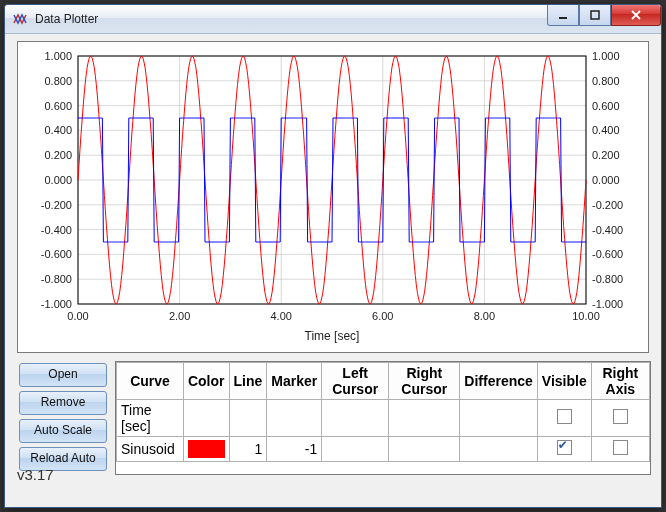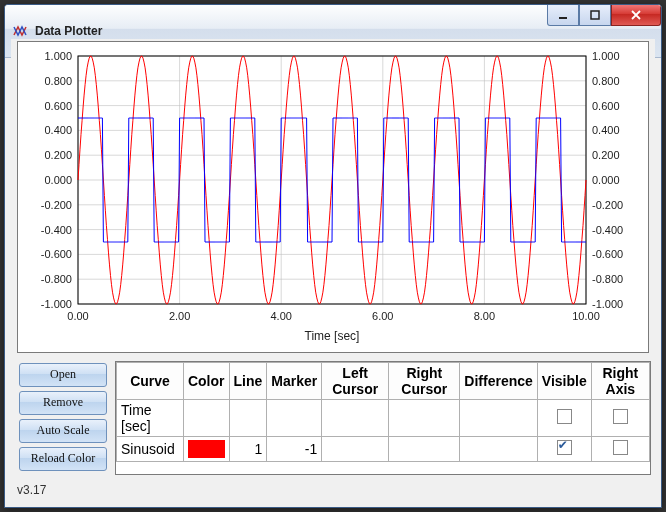--- a/index.html
+++ b/index.html
@@ -20,23 +20,22 @@
     border-radius: 4px 4px 0 0;
     box-shadow: 0 2px 8px rgba(0,0,0,0.5);
     overflow: hidden;
   }
   .titlebar {
     height: 28px;
     background: linear-gradient(to bottom, #fdfefe 0%, #e7edf5 45%, #d4deec 46%, #dbe5f1 100%);
     border-bottom: 1px solid #a8b8ce;
     display: flex;
     align-items: center;
-    padding: 12px 4px;
+    padding: 0 4px;
     position: relative;
-    font-weight: bold;
   }
   .titlebar .appicon {
     width: 16px; height: 16px; margin: 0 6px 0 4px;
   }
   .titlebar .title {
     color: #222;
     font-size: 12px;
   }
   .winbtns {
     position: absolute;
@@ -77,21 +76,21 @@
   }
 
   .plotpanel svg { display:block; }
 
   .lowerpanel {
     position: absolute;
     left:2px; right:2px; top:322px; bottom:2px;
   }
   .buttoncol {
     position:absolute;
-    left:0; top:0; width:100px;font-family:Liberation Serif, serif;
+    left:0; top:0; width:100px;
   }
   .wbtn {
     display:block;
     width:86px;
     height:22px;
     margin:2px auto 4px auto;
     background: linear-gradient(to bottom,#e9f1fb,#cfe0f4 45%,#bdd4ee 46%,#d2e3f6);
     border:1px solid #6e91bc;
     border-radius:3px;
     color:#111;
@@ -127,22 +126,22 @@
   .colorbox { width:100%; height:18px; }
   .chk {
     width:13px;height:13px;border:1px solid #888;background:#fff;display:inline-block;position:relative;
   }
   .chk.checked::after {
     content:"✔"; position:absolute; left:0; top:-3px; font-size:12px; color:#2a5a9a;
   }
 
   .version {
     position:absolute;
-    left:4px; bottom:2px;
-    font-size:12px;
+    left:4px; bottom:16px;
+    font-size:15px;
     color:#333;
   }
 </style>
 </head>
 <body>
 
 <div class="window">
   <div class="titlebar">
     <span class="appicon">
       <svg viewBox="0 0 16 16">
@@ -225,21 +224,21 @@
           <text x="314" y="298" font-size="12" text-anchor="middle" fill="#222">Time [sec]</text>
         </svg>
     </div>
 
     <div class="lowerpanel">
 
       <div class="buttoncol">
         <div class="wbtn">Open</div>
         <div class="wbtn">Remove</div>
         <div class="wbtn">Auto Scale</div>
-        <div class="wbtn">Reload Color</div>
+        <div class="wbtn">Reload Auto</div>
       </div>
 
       <div class="tablewrap">
         <table class="curves">
           <thead>
             <tr>
               <th>Curve</th>
               <th>Color</th>
               <th>Line</th>
               <th>Marker</th>

